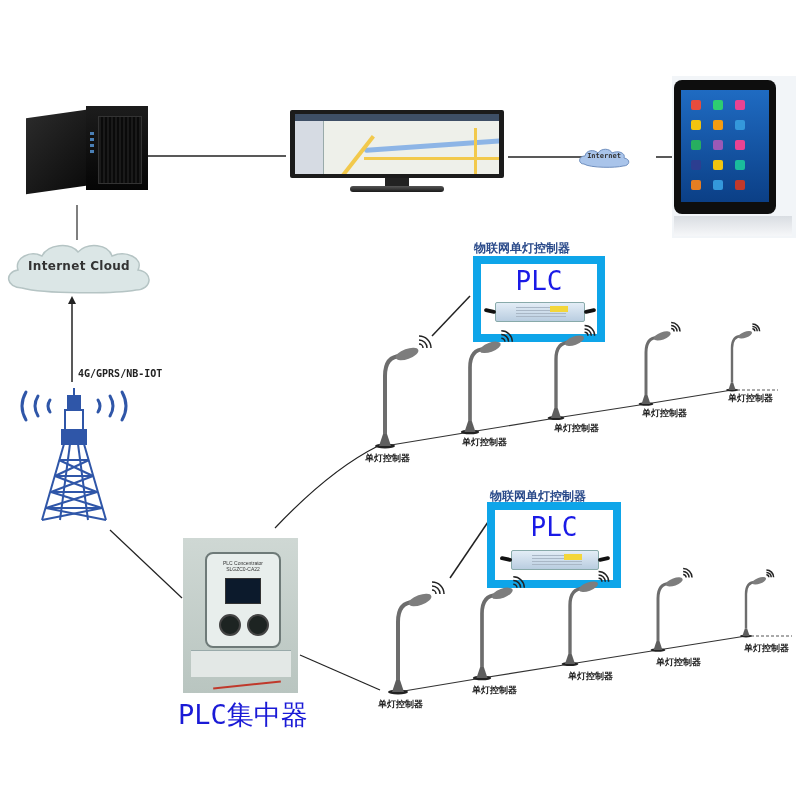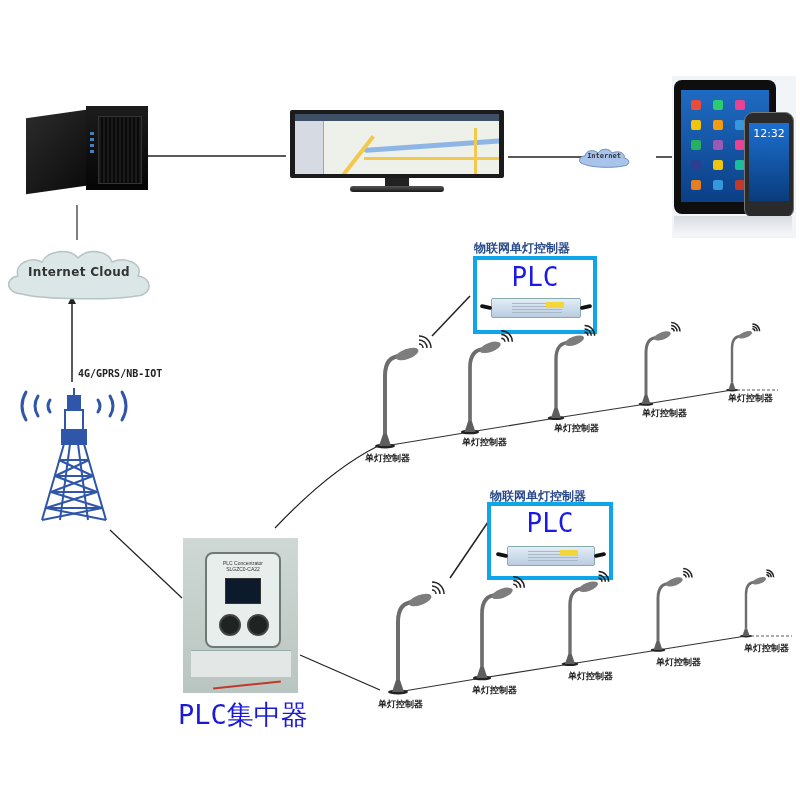--- a/index.html
+++ b/index.html
@@ -32,30 +32,30 @@
   .devices { left:672px; top:76px; width:124px; height:162px; background:#f2f5f8; }
   .tablet { position:absolute; left:2px; top:4px; width:102px; height:134px; background:#0e0e0e; border-radius:8px; }
   .tablet .scr { position:absolute; left:7px; top:10px; width:88px; height:112px; background:linear-gradient(180deg,#1f6bc2,#0b3f86); }
   .tablet .app { position:absolute; width:10px; height:10px; border-radius:2px; }
   .phone { position:absolute; left:72px; top:36px; width:48px; height:104px; background:#2a2a2a; border-radius:9px; border:1px solid #777; }
   .phone .scr { position:absolute; left:4px; top:10px; width:40px; height:78px; background:linear-gradient(180deg,#1c6fd0,#0a3c7c); }
   .phone .time { position:absolute; left:0; top:4px; width:40px; text-align:center; color:#fff; font-size:11px; font-family:"DejaVu Sans", sans-serif; }
   .reflect { position:absolute; left:2px; top:140px; width:118px; height:20px; background:linear-gradient(180deg,#d9dde2,#f6f7f9); }
 
   
-  .cloud-big { left:4px; top:246px; width:150px; height:56px; }
+  .cloud-big { left:4px; top:240px; width:150px; height:56px; }
   .cloud-big .txt { position:absolute; left:0; top:19px; width:150px; text-align:center; font-size:12px; font-weight:bold; color:#333; font-family:"DejaVu Sans", sans-serif; letter-spacing:0.3px; }
   .cloud-small { left:576px; top:146px; width:56px; height:24px; }
   .cloud-small .txt { position:absolute; left:0; top:6px; width:56px; text-align:center; font-size:7px; font-weight:bold; color:#333; font-family:"DejaVu Sans Mono", monospace; }
 
   .link-label { left:78px; top:368px; font-size:10px; font-weight:bold; color:#222; font-family:"DejaVu Sans Mono", monospace; }
 
   
   .plc-title { font-size:12px; font-weight:bold; color:#2a4a8a; font-family:"DejaVu Sans", sans-serif; }
-  .plc-box { border:4px solid #0ea5e9; background:#fff; }
+  .plc-box { border:8px solid #0ea5e9; background:#fff; }
   .plc-box .big { position:absolute; left:0; width:100%; text-align:center; font-size:26px; color:#1a1ae6; font-family:"DejaVu Sans Mono", monospace; }
   .plc-module { position:absolute; height:18px; background:linear-gradient(180deg,#e3edf6,#b9cde0); border:1px solid #8aa; border-radius:2px; }
   .plc-module .lbl { position:absolute; left:20px; top:4px; width:50px; height:10px; background:repeating-linear-gradient(180deg,#a9b7c6 0 1px,transparent 1px 3px); }
   .plc-module .warn { position:absolute; right:16px; top:3px; width:18px; height:6px; background:#f3d63a; }
   .plc-module .cable-l, .plc-module .cable-r { position:absolute; top:6px; width:12px; height:4px; background:#111; border-radius:2px; }
   .plc-module .cable-l { left:-12px; transform:rotate(12deg); }
   .plc-module .cable-r { right:-12px; transform:rotate(-12deg); }
 
   
   .conc { left:183px; top:538px; width:115px; height:155px; background:linear-gradient(180deg,#cfd8d4,#b9c5c0); }
@@ -128,25 +128,20 @@
         <div class="app" style="left: 54px; top: 30px; background: rgb(52, 152, 219);"></div>
         <div class="app" style="left: 10px; top: 50px; background: rgb(39, 174, 96);"></div>
         <div class="app" style="left: 32px; top: 50px; background: rgb(155, 89, 182);"></div>
         <div class="app" style="left: 54px; top: 50px; background: rgb(232, 67, 147);"></div>
         <div class="app" style="left: 10px; top: 70px; background: rgb(44, 62, 144);"></div>
         <div class="app" style="left: 32px; top: 70px; background: rgb(241, 196, 15);"></div>
         <div class="app" style="left: 54px; top: 70px; background: rgb(26, 188, 156);"></div>
         <div class="app" style="left: 10px; top: 90px; background: rgb(230, 126, 34);"></div>
         <div class="app" style="left: 32px; top: 90px; background: rgb(52, 152, 219);"></div>
         <div class="app" style="left: 54px; top: 90px; background: rgb(192, 57, 43);"></div>
-      </div>
-  </div>
-  <div class="phone">
-    <div class="scr">
-        <div class="time">12:32</div>
       </div>
   </div>
   <div class="reflect"></div>
 </div>
 
 <div class="abs cloud-big">
   <svg width="150" height="56">
     <path d="M18,48 C2,48 0,32 14,30 C10,18 26,10 38,16 C44,4 66,2 74,12 C84,2 104,4 108,16 C122,10 140,18 134,30 C150,32 148,50 132,50 C110,54 40,54 18,48 Z" fill="#dbe6e6" stroke="#b5c4c4" stroke-width="1.5"></path>
   </svg>
   <div class="txt">Internet Cloud</div>

